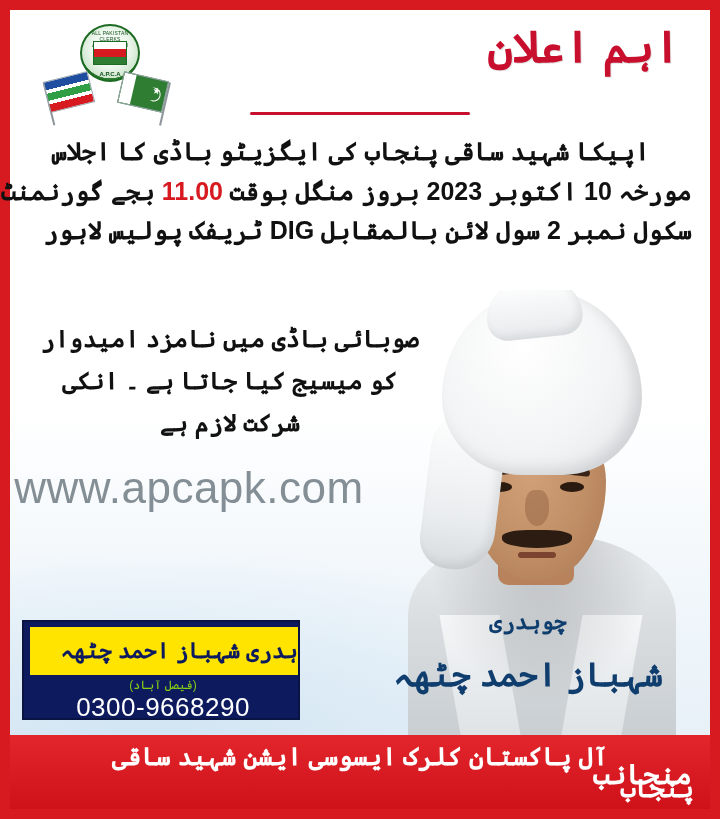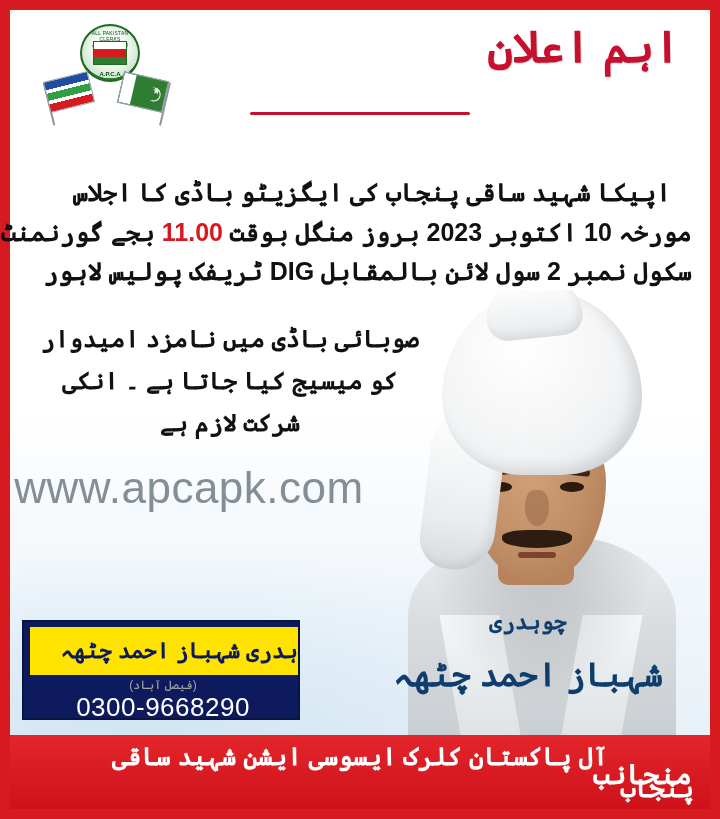--- a/index.html
+++ b/index.html
@@ -174,26 +174,25 @@
     background: #c8102e;
     border-radius: 2px;
   }
 
   
   .body-text {
     position: absolute;
     right: 28px; top: 132px;
     width: 640px;
     direction: rtl;
-    text-align: center;
+    text-align: left;
     color: #111111;
     font-size: 25px;
     line-height: 1.58;
     font-weight: bold;
-    margin-top: 41px;
   }
   .body-text .line { white-space: nowrap; }
   .body-text .hl-red { color: #d71920; }
 
   
   .para2 {
     position: absolute;
     left: 20px; top: 318px;
     width: 420px;
     direction: rtl;
@@ -381,21 +380,21 @@
     font-size: 22px;
     font-weight: bold;
     line-height: 1;
   }
   .sponsor-city {
     position: absolute;
     left: 6px; top: 56px;
     width: 266px;
     text-align: center;
     direction: rtl;
-    color: #a3a3a3;
+    color: #84cc16;
     font-size: 12px;
   }
   .sponsor-phone {
     position: absolute;
     left: 6px; top: 70px;
     width: 266px;
     text-align: center;
     color: #ffffff;
     font-size: 26px;
     font-weight: normal;

